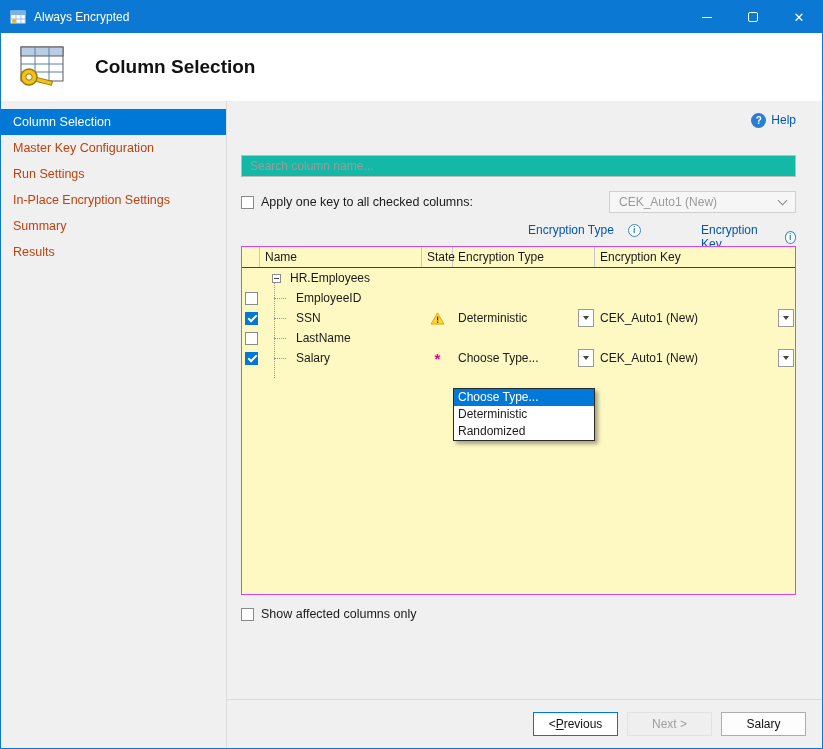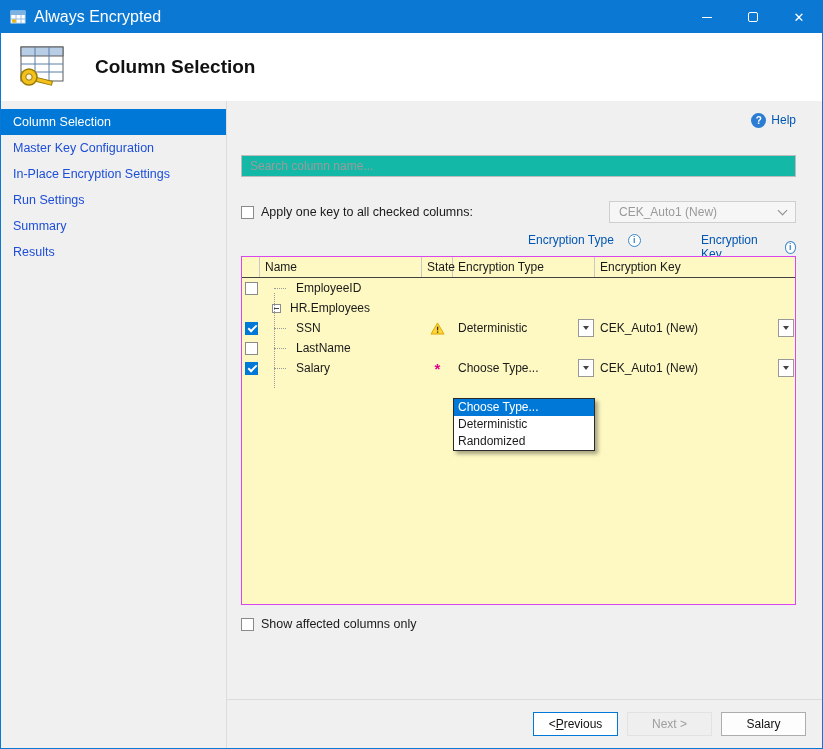--- a/index.html
+++ b/index.html
@@ -4,49 +4,49 @@
 <style>
   * { margin:0; padding:0; box-sizing:border-box; }
   html,body { background:#3a3a3a; font-family:"Liberation Sans","DejaVu Sans",sans-serif; }
   .window {
     width:823px; height:749px; position:relative; background:#f0f0f0;
     border:1px solid #0b79d4; overflow:hidden; display:flex; flex-direction:column;
   }
   
   .titlebar { height:32px; background:#0b79d4; display:flex; align-items:center; flex:0 0 32px; }
   .titlebar-icon { margin-left:9px; display:flex; }
-  .titlebar-title { color:#fff; font-size:16px; margin-left:8px; flex:1; }
+  .titlebar-title { color:#fff; font-size:12px; margin-left:8px; flex:1; }
   .tb-btn { width:46px; height:32px; display:flex; align-items:center; justify-content:center; cursor:default; }
   .min-glyph { width:10px; height:1px; background:#fff; display:block; }
   .max-glyph { width:10px; height:10px; border:1px solid #fff; border-radius:2px; display:block; }
   .close-glyph { color:#fff; font-size:13px; line-height:1; }
   
   .header { height:68px; background:#fff; display:flex; align-items:center; flex:0 0 68px; }
   .header-icon { margin-left:14px; display:flex; }
   .header-title { font-size:19px; font-weight:bold; color:#111; margin-left:28px; }
   
   .body { flex:1; display:flex; min-height:0; }
   .sidebar { width:226px; flex:0 0 226px; background:#f0f0f0; border-right:1px solid #dcdcdc; padding-top:8px; }
-  .nav-item { font-size:12.5px; color:#1d4ed8; padding:6px 12px; cursor:default; }
+  .nav-item { font-size:12.5px; color:#c2410c; padding:6px 12px; cursor:default; }
   .nav-item.link { color:#0063b1; }
   .nav-item.selected { background:#0078d7; color:#fff; }
   .rightcol { flex:1; display:flex; flex-direction:column; min-width:0; background:#f0f0f0; }
   .main { flex:1; padding:10px 26px 0 14px; position:relative; }
   
   .help-row { display:flex; justify-content:flex-end; align-items:center; height:18px; }
   .help-icon { width:15px; height:15px; border-radius:50%; background:#2b7cd3; color:#fff;
     font-size:10px; font-weight:bold; display:flex; align-items:center; justify-content:center; }
   .help-icon::after { content:"?"; }
   .help-label { color:#0056b3; font-size:12px; margin-left:5px;text-align:right; }
   
   .search-input { display:block; width:100%; height:22px; margin-top:26px; border:1px solid #bcbcbc;
     background:#14b8a6; font-size:12px; padding:0 8px; font-family:inherit; color:#222; outline:none; }
   .search-input::placeholder { color:#9b9b9b; }
   
-  .apply-row { margin-top:24px; display:flex; align-items:center; }
+  .apply-row { margin-top:14px; display:flex; align-items:center; }
   .checkbox { width:13px; height:13px; border:1px solid #8a8a8a; background:#fff; display:inline-block; flex:0 0 13px; }
   .checkbox.checked { background:#0078d7; border-color:#0078d7; position:relative; }
   .checkbox.checked::after { content:""; position:absolute; left:2px; top:2px; width:7px; height:3px;
     border-left:2px solid #fff; border-bottom:2px solid #fff; transform:rotate(-45deg); }
   .apply-label { font-size:12.5px; color:#1a1a1a; margin-left:7px; }
   .apply-combo { margin-left:auto; width:187px; height:22px; background:#f6f6f6; border:1px solid #cfcfcf;
     display:flex; align-items:center; padding:0 9px; color:#9a9a9a; font-size:12px; }
   .chev { width:7px; height:7px; border-right:1.5px solid #8a8a8a; border-bottom:1.5px solid #8a8a8a;
     transform:rotate(45deg); margin-left:auto; margin-top:-3px; }
   
@@ -144,22 +144,22 @@
       </svg>
     </span>
     <span class="header-title">Column Selection</span>
   </div>
 
   <div class="body">
 
     <div class="sidebar">
       <div class="nav-item selected"><span>Column Selection</span></div>
       <div class="nav-item"><span>Master Key Configuration</span></div>
+      <div class="nav-item"><span>Run Settings</span></div>
       <div class="nav-item"><span>In-Place Encryption Settings</span></div>
-      <div class="nav-item"><span>Run Settings</span></div>
       <div class="nav-item"><span>Summary</span></div>
       <div class="nav-item"><span>Results</span></div>
     </div>
 
     <div class="rightcol">
       <div class="main">
 
         <div class="help-row">
           <span class="help-icon"></span>
           <span class="help-label">Help</span>
@@ -190,39 +190,39 @@
         <div class="grid">
           <div class="gr ghead">
             <div></div>
             <div>Name</div>
             <div>State</div>
             <div>Encryption Type</div>
             <div>Encryption Key</div>
           </div>
 
           <div class="gr trow">
+            <div class="c0"></div>
+            <div>
+              <span class="expander"></span>
+              <span class="group-label">HR.Employees</span>
+            </div>
+            <div></div>
+              <div></div>
+              <div></div>
+          </div>
+
+          <div class="gr trow">
             <div class="c0">
                 <span class="checkbox"></span>
               </div>
             <div>
                 <span class="tstub"></span>
                 <span class="rowlabel">EmployeeID</span>
               </div>
             <div class="state-cell"></div>
-              <div></div>
-              <div></div>
-          </div>
-
-          <div class="gr trow">
-            <div class="c0"></div>
-            <div>
-              <span class="expander"></span>
-              <span class="group-label">HR.Employees</span>
-            </div>
-            <div></div>
               <div></div>
               <div></div>
           </div>
 
           <div class="gr trow">
             <div class="c0">
                 <span class="checkbox checked"></span>
               </div>
             <div>
                 <span class="tstub"></span>

